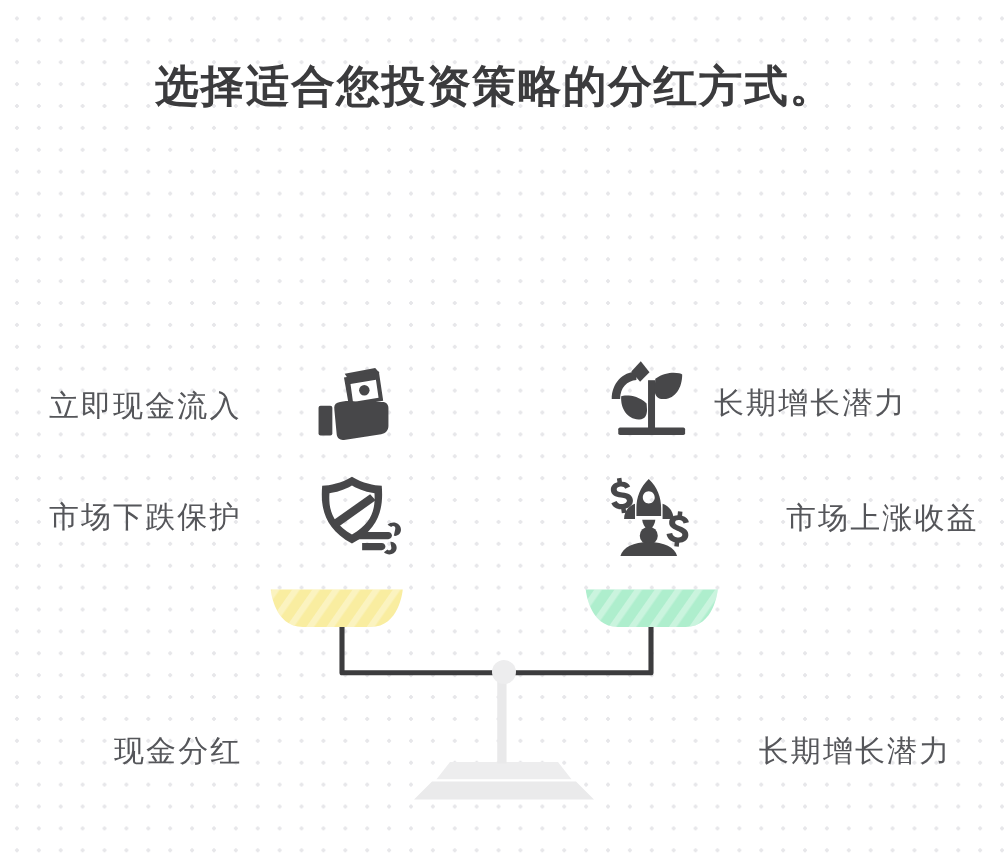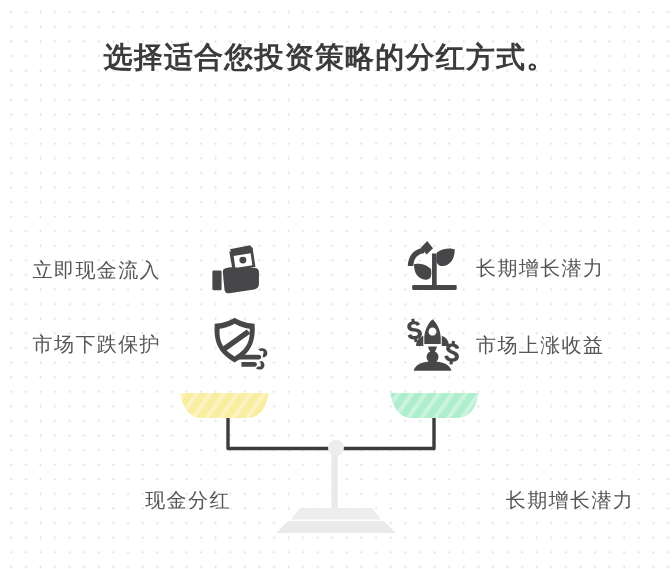--- a/index.html
+++ b/index.html
@@ -75,36 +75,36 @@
     width: 62px;
     height: 62px;
     flex: 0 0 62px;
     display: block;
   }
   .feature-icon svg { display: block; }
 
   #row-cash    { top: 237px; }
   #row-shield  { top: 311px; }
   #row-growth  { top: 235px; }
-  #row-rocket  { top: 312px; }
+  #row-rocket  { top: 312px; gap: 48px; }
 
   
   .scale { position: absolute; left: 0; top: 0; width: 672px; height: 569px; }
 
   
   .option-label {
     position: absolute;
     top: 487px;
     font-size: 20px;
     color: #55565a;
     letter-spacing: 1.4px;
     white-space: nowrap;
     font-family: "Liberation Serif", "DejaVu Serif", serif;
   }
-  #option-left  { left: 88px; width: 200px; text-align: center; }
+  #option-left  { left: 76px; width: 200px; }
   #option-right { left: 470px; width: 200px; text-align: center; }
 </style>
 </head>
 <body>
 
 <div id="infographic">
 
   <div class="title">选择适合您投资策略的分红方式。</div>
 
   <div class="feature feature-left" id="row-cash">

